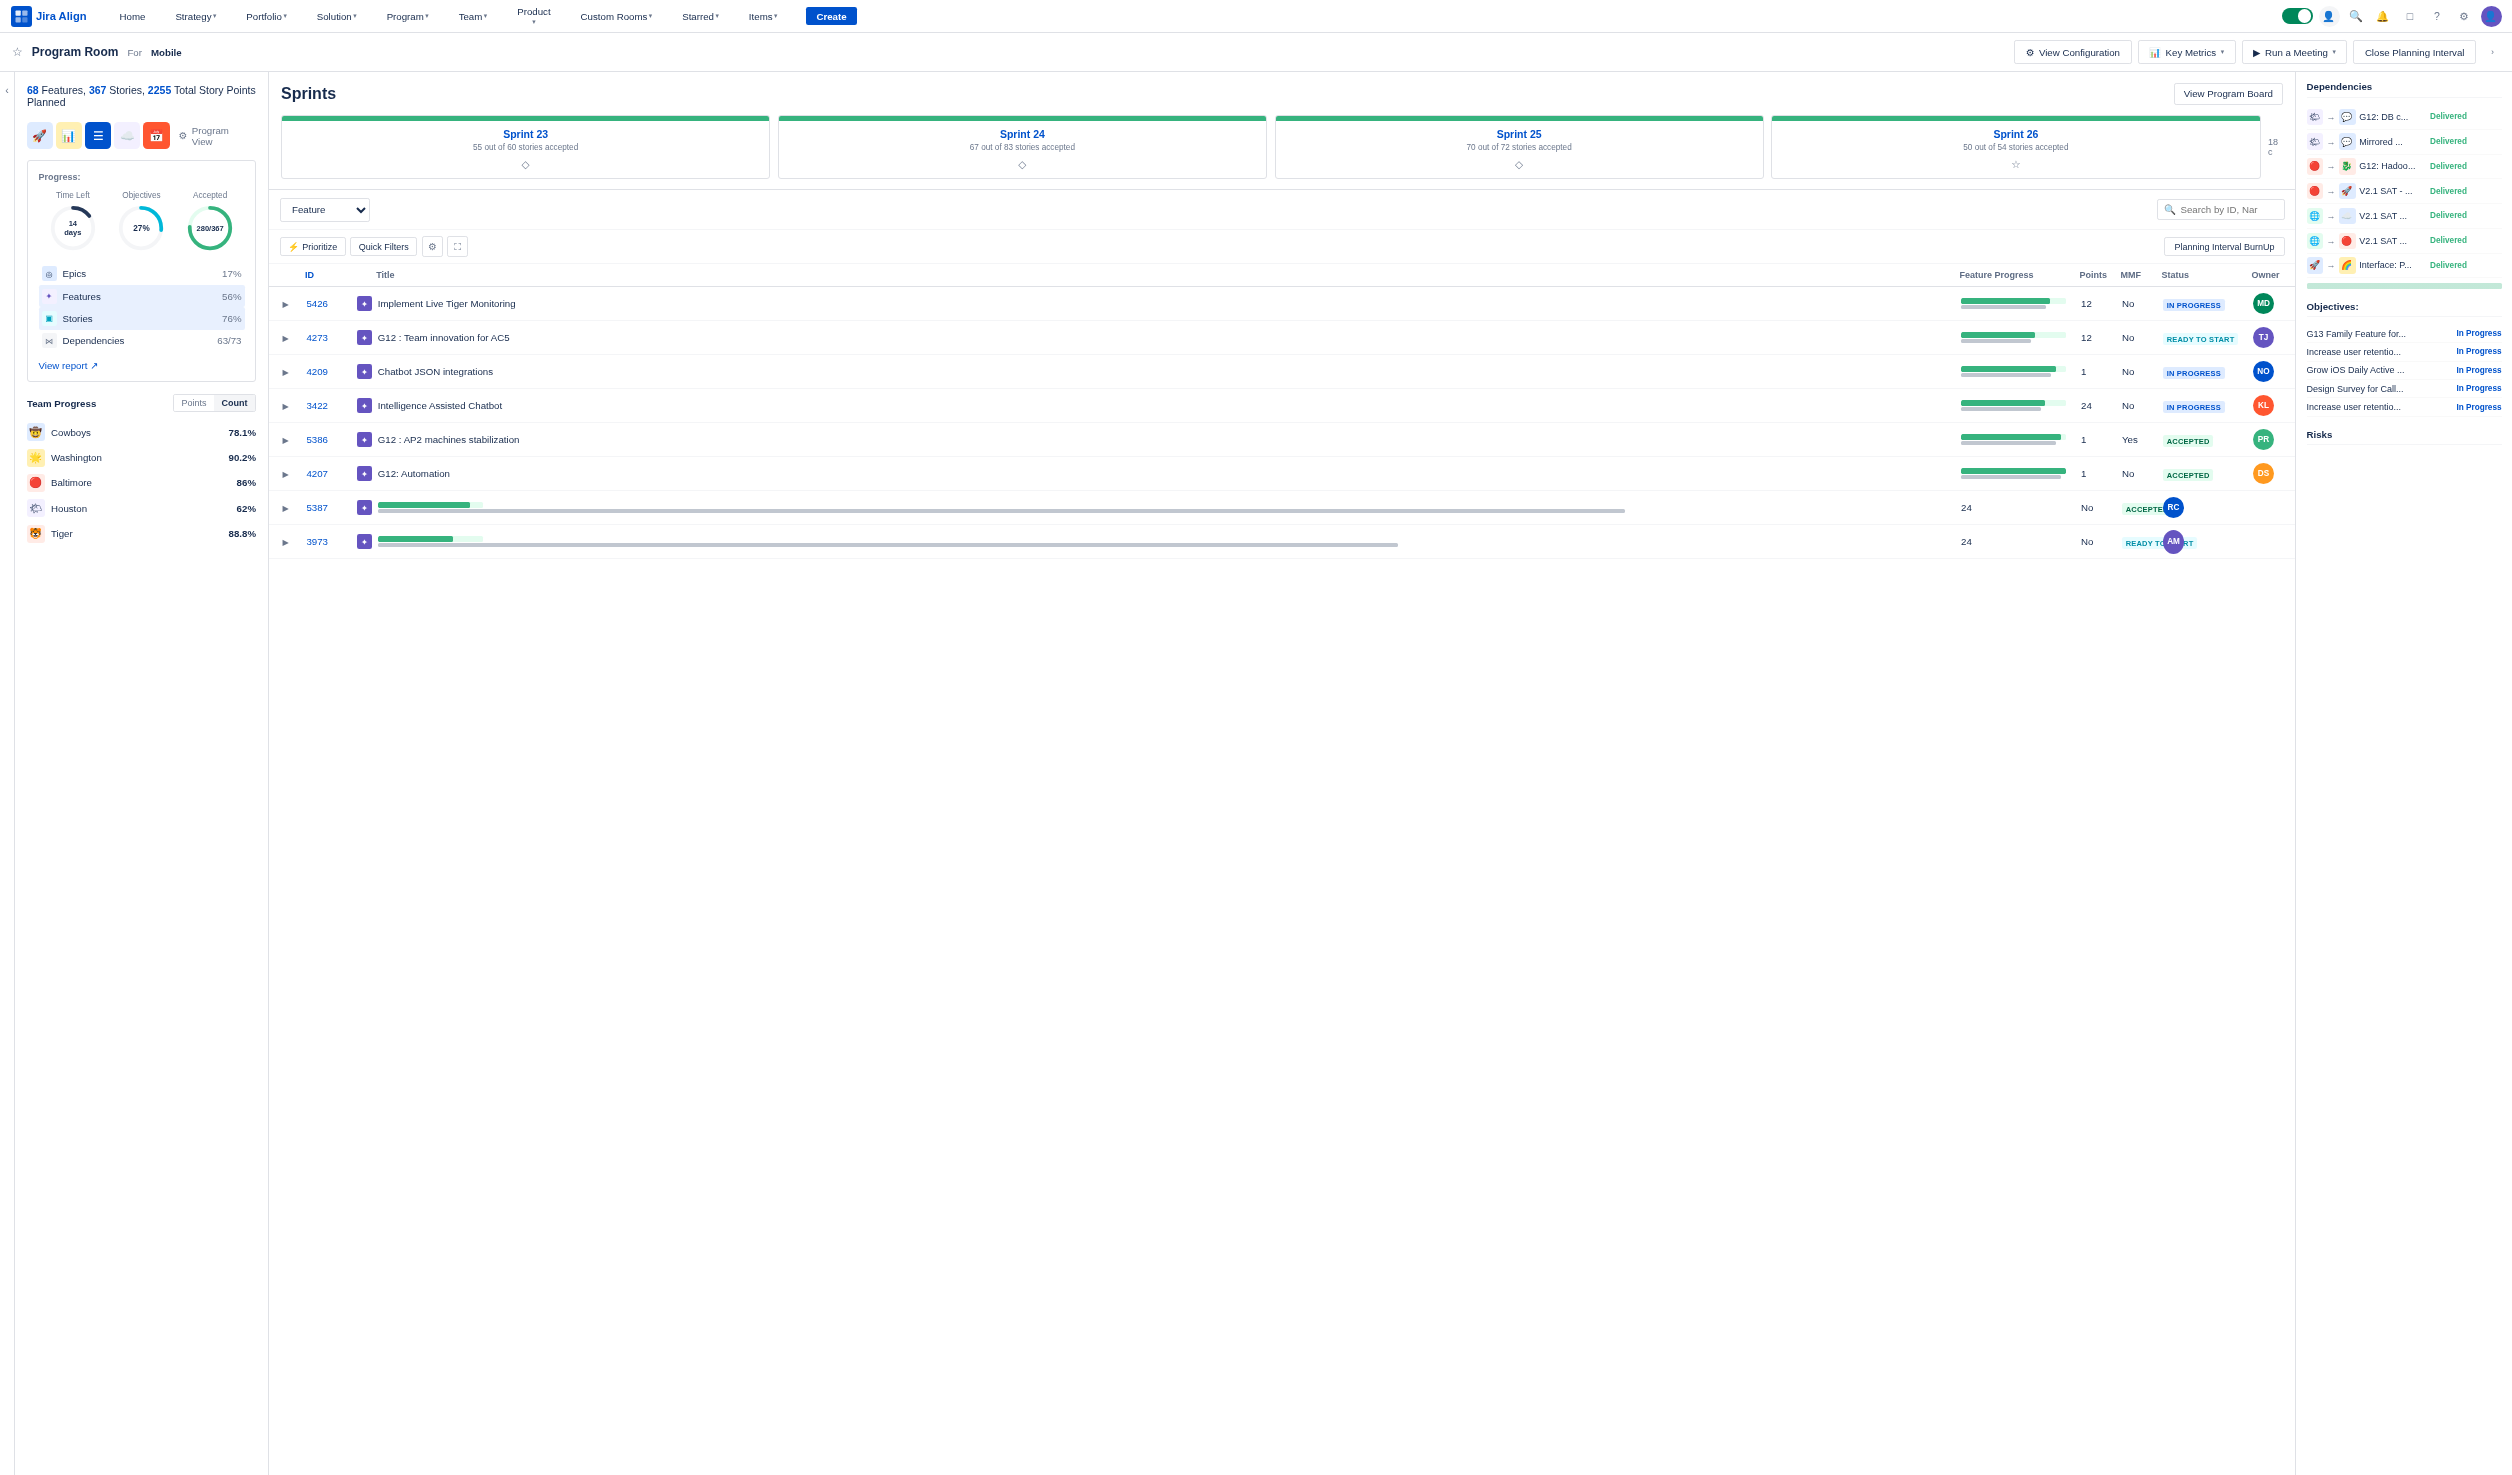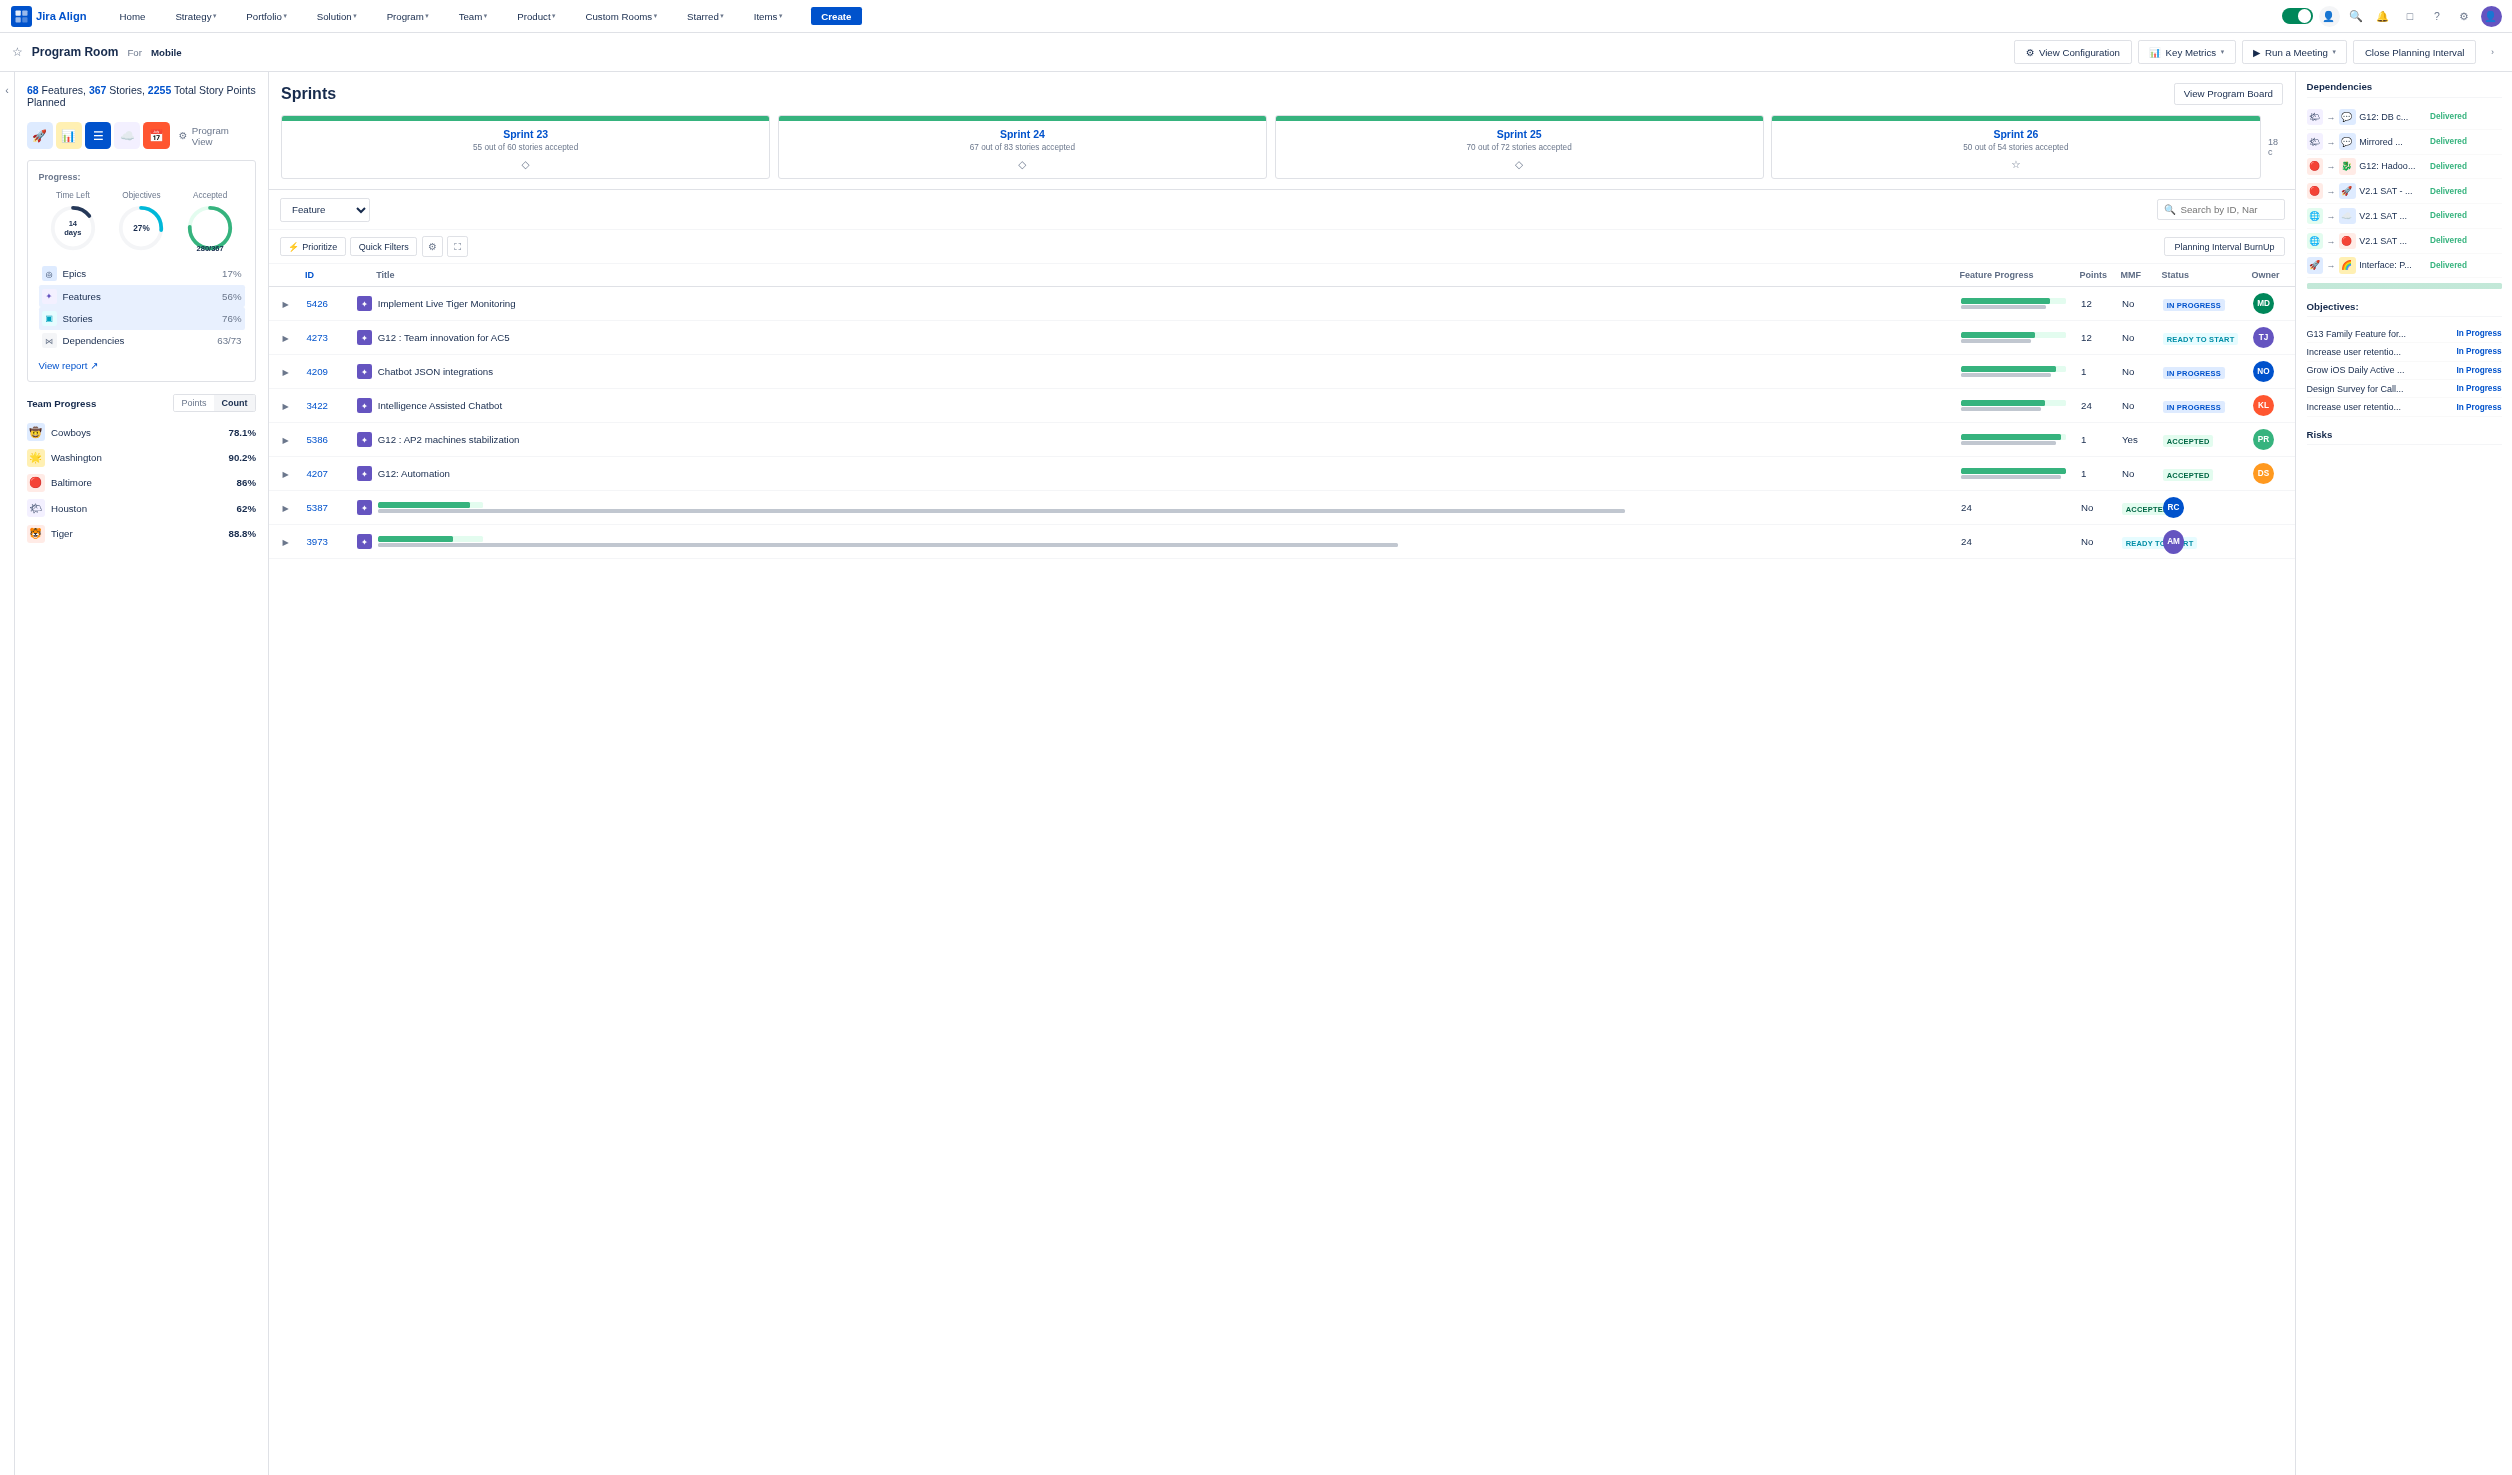--- a/index.html
+++ b/index.html
@@ -48,21 +48,21 @@
         <span style="font-size:6.7px;color:#6b778c;">▾</span>
       </div>
     <div style="padding:3px 6px;border-radius:2.2px;cursor:pointer;font-size:9.7px;color:#172b4d;display:flex;align-items:center;gap:1.5px;">
         <span>Program</span>
         <span style="font-size:6.7px;color:#6b778c;">▾</span>
       </div>
     <div style="padding:3px 6px;border-radius:2.2px;cursor:pointer;font-size:9.7px;color:#172b4d;display:flex;align-items:center;gap:1.5px;">
         <span>Team</span>
         <span style="font-size:6.7px;color:#6b778c;">▾</span>
       </div>
-    <div style="padding:3px 6px;border-radius:2.2px;cursor:pointer;font-size:9.7px;color:#172b4d;display:flex;align-items:center;gap:1.5px;">
+    <div style="padding:3px 6px;border-radius:2.2px;cursor:pointer;font-size:9.7px;color:#172b4d;display:flex;align-items:center;gap:1.5px;flex-direction:column;">
         <span>Product</span>
         <span style="font-size:6.7px;color:#6b778c;">▾</span>
       </div>
     <div style="padding:3px 6px;border-radius:2.2px;cursor:pointer;font-size:9.7px;color:#172b4d;display:flex;align-items:center;gap:1.5px;">
         <span>Custom Rooms</span>
         <span style="font-size:6.7px;color:#6b778c;">▾</span>
       </div>
     <div style="padding:3px 6px;border-radius:2.2px;cursor:pointer;font-size:9.7px;color:#172b4d;display:flex;align-items:center;gap:1.5px;">
         <span>Starred</span>
         <span style="font-size:6.7px;color:#6b778c;">▾</span>
@@ -173,21 +173,21 @@
             </div>
           </div>
 
           <div style="text-align:center;">
             <div style="font-size:8.2px;color:#6b778c;margin-bottom:4.5px;">Accepted</div>
             <div style="position:relative;width:48px;height:48px;margin:0 auto;">
               <svg width="48" height="48" viewBox="0 0 64 64">
                 <circle cx="32" cy="32" r="27" fill="none" stroke="#e3fcef" stroke-width="5"></circle>
                 <circle cx="32" cy="32" r="27" fill="none" stroke="#36b37e" stroke-width="5" stroke-dasharray="128 42" stroke-dashoffset="0" transform="rotate(-90 32 32)" stroke-linecap="round"></circle>
               </svg>
-              <div style="position:absolute;top:50%;left:50%;transform:translate(-50%,-50%);font-size:7.5px;font-weight:700;color:#172b4d;text-align:center;line-height:1.2;margin-top:20px;">
+              <div style="position:absolute;top:50%;left:50%;transform:translate(-50%,-50%);font-size:7.5px;font-weight:700;color:#172b4d;text-align:center;line-height:1.2;">
                 <span>280/367</span>
               </div>
             </div>
           </div>
         </div>
 
         <div>
           <div style="display:flex;align-items:center;gap:6px;padding:3.7px 3px;border-radius:2.2px;cursor:pointer;">
             <div style="width:15px;height:15px;border-radius:2.2px;background:#deebff;display:flex;align-items:center;justify-content:center;font-size:8.2px;">◎</div>
             <span style="flex:1;font-size:9.7px;">Epics</span>

